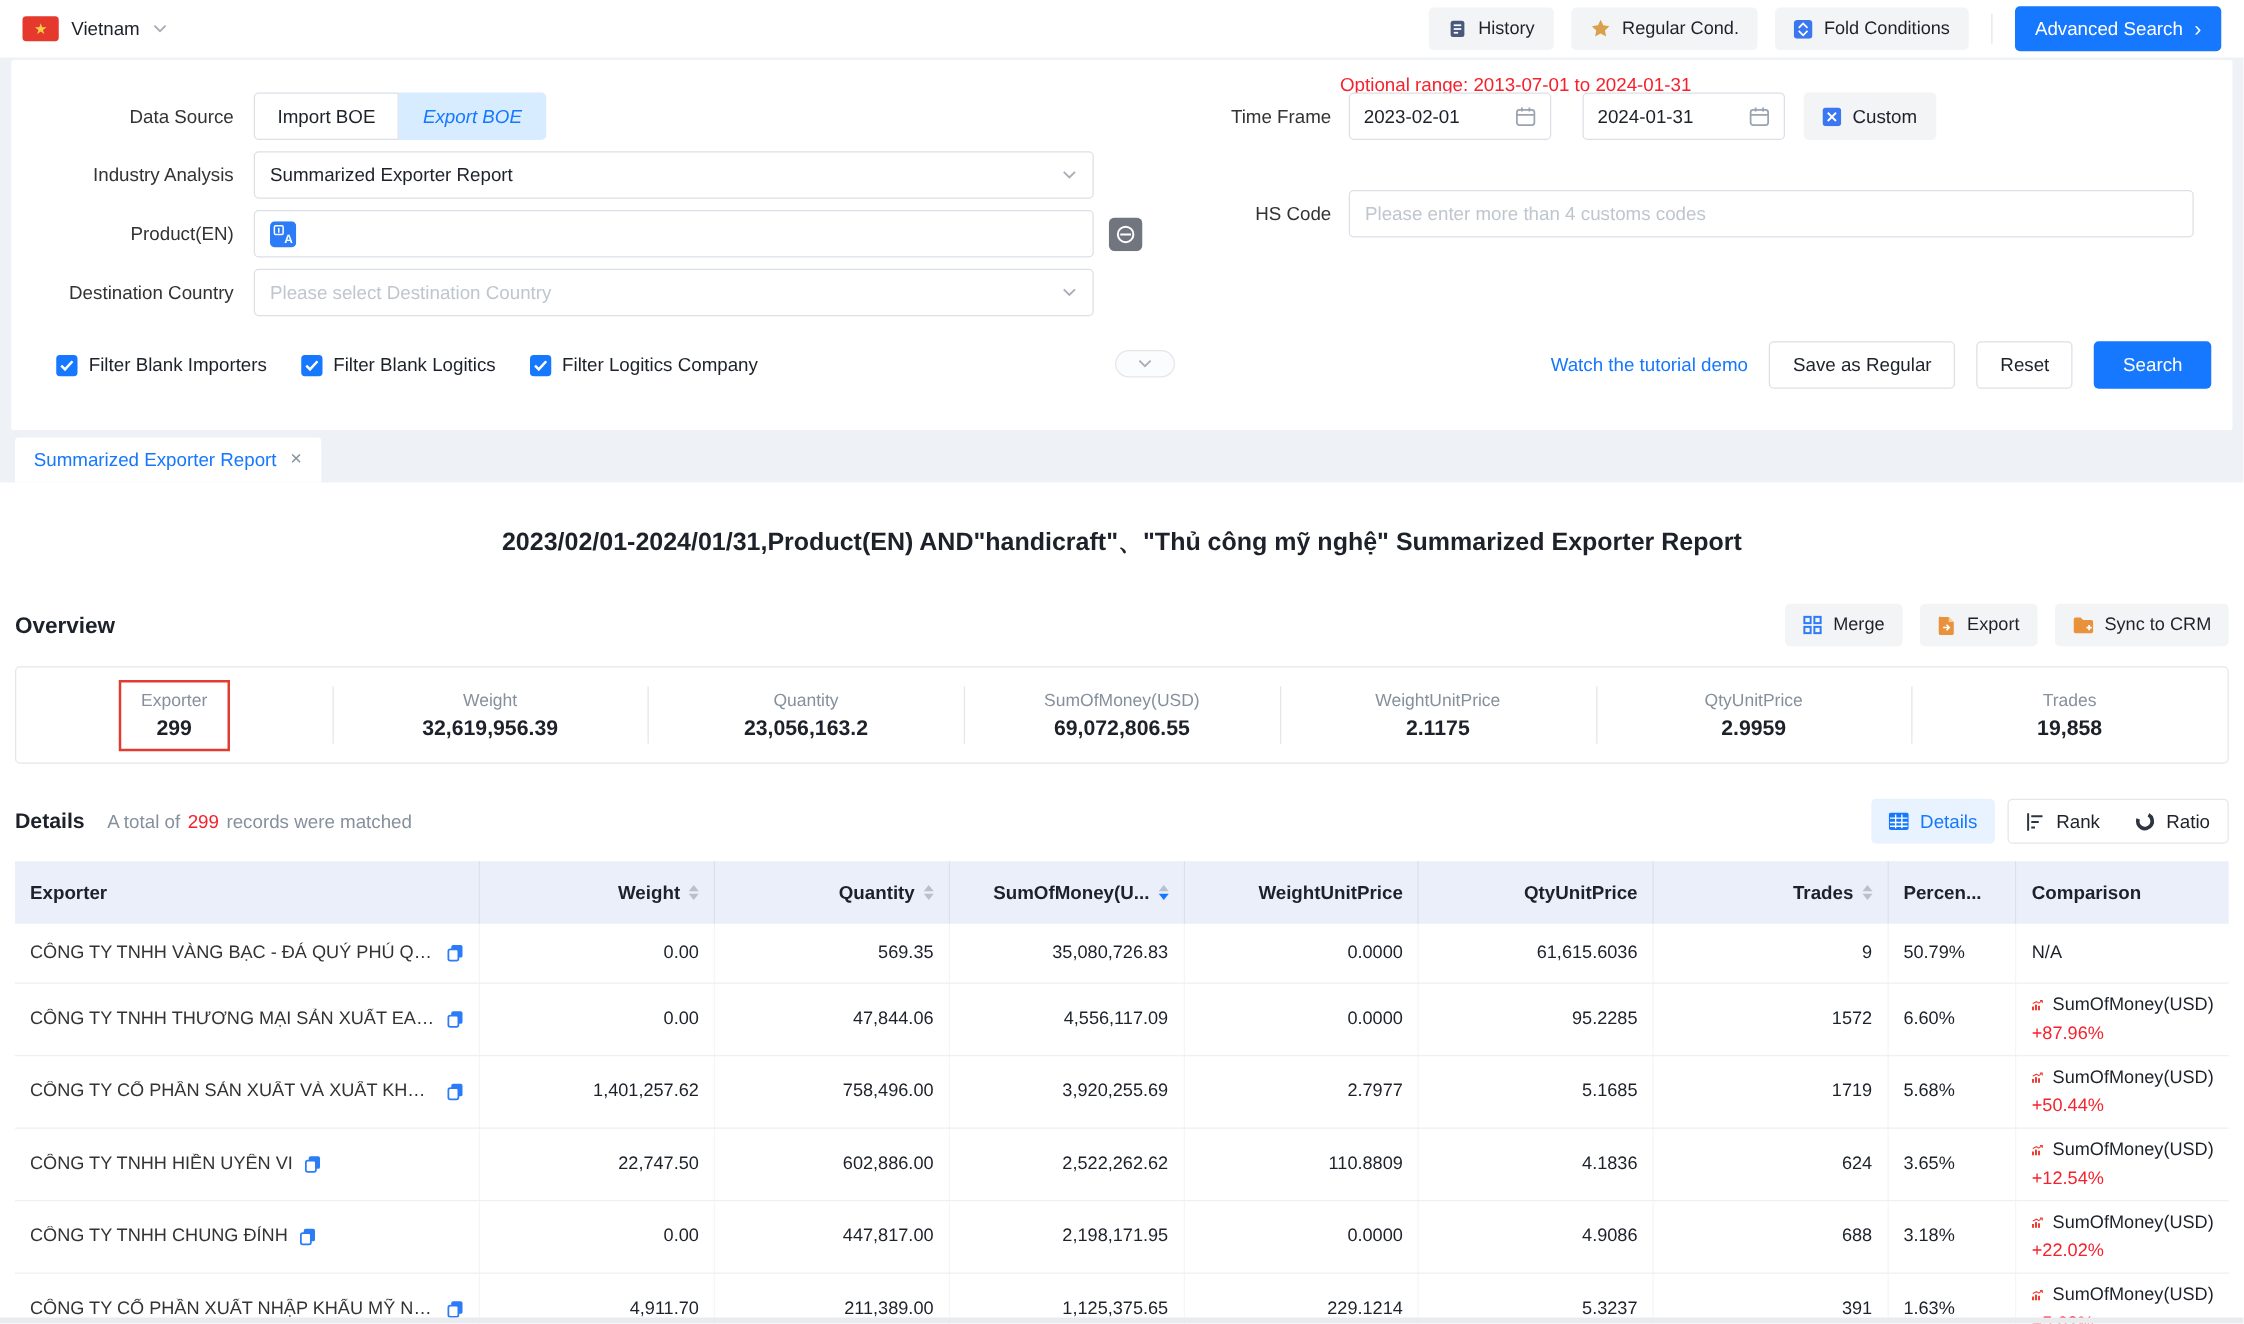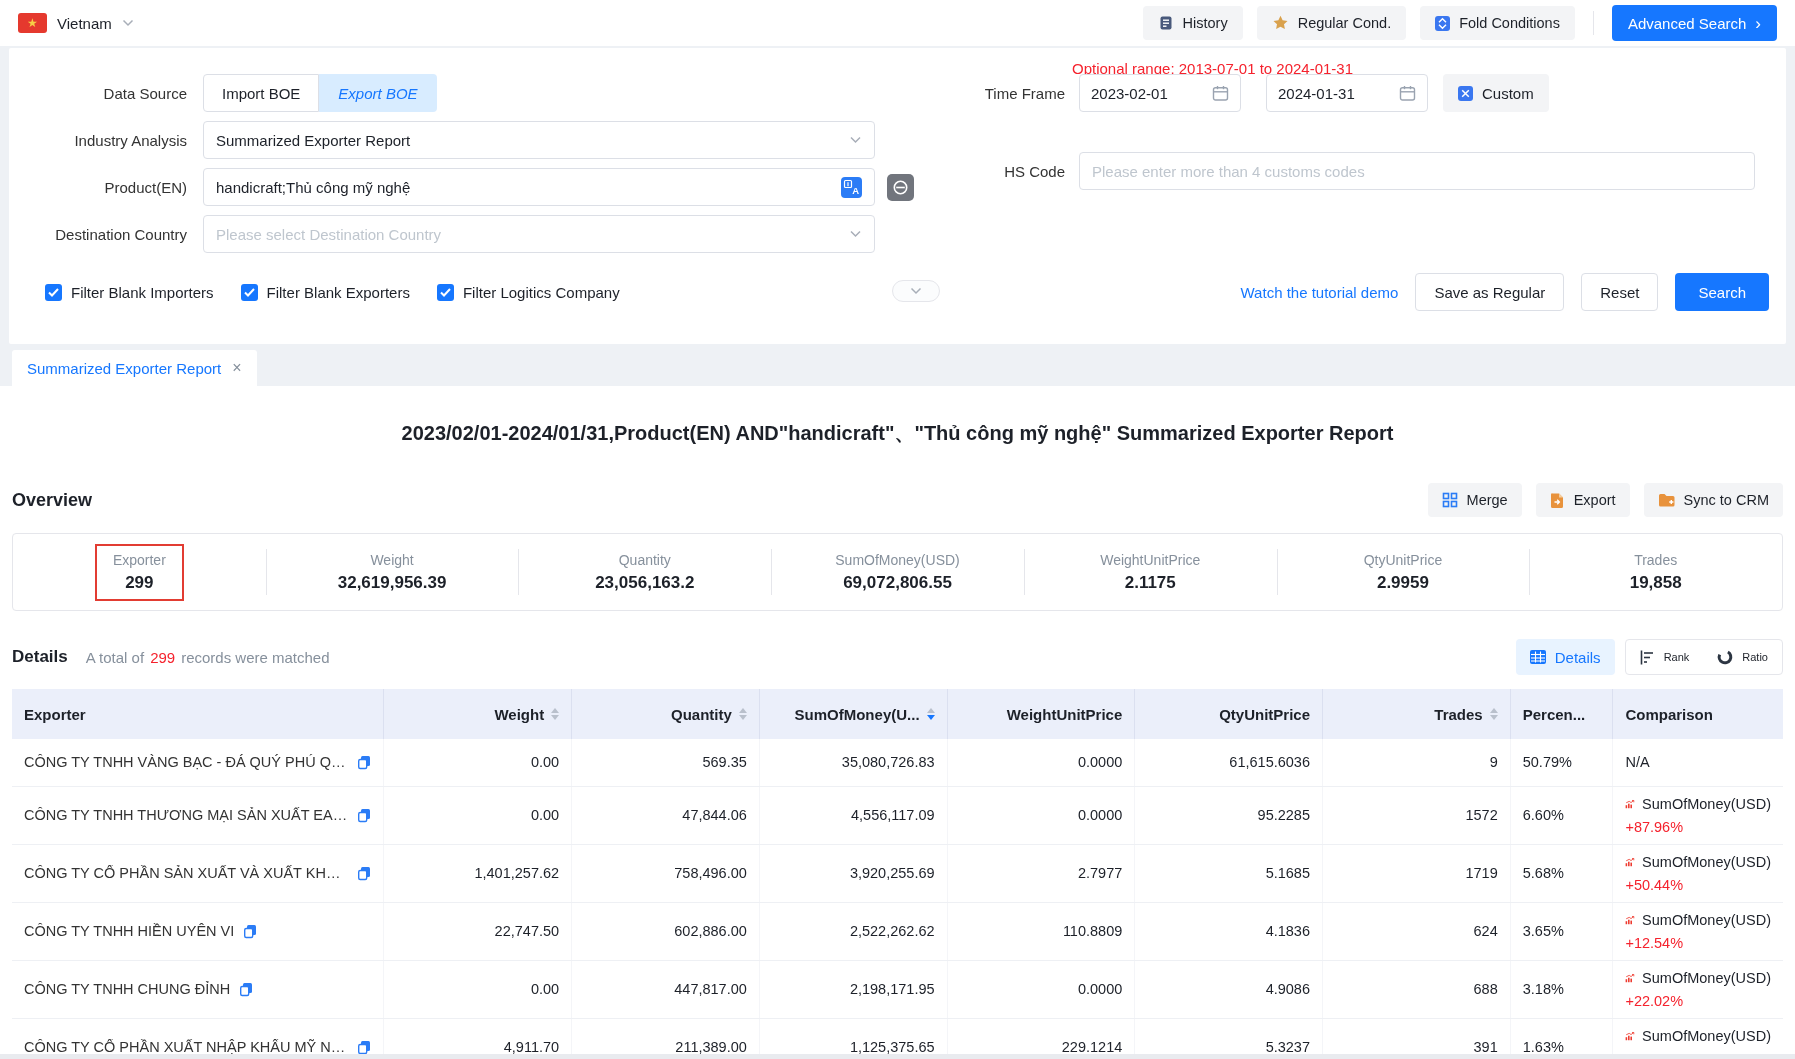--- a/index.html
+++ b/index.html
@@ -72,21 +72,21 @@
   .stat-label { font-size:14px; color:#86909c; }
   .stat-value { font-size:17px; font-weight:700; color:#1d2129; }
 
   .det-row { display:flex; align-items:center; margin-top:28px; }
   .det-h { font-size:17px; font-weight:700; margin-right:18px; }
   .det-sub { font-size:15px; color:#86909c; }
   .det-count { color:#f5222d; margin:0 6px; }
   .views { margin-left:auto; display:flex; align-items:center; gap:10px; }
   .view-active { height:36px; padding:0 14px; background:#e8f3ff; color:#1677ff; border:none; border-radius:4px; display:flex; gap:9px; align-items:center; font-size:15px; cursor:pointer; font-family:inherit; }
   .view-group { height:36px; border:1px solid #e5e6eb; border-radius:4px; display:flex; align-items:center; background:#fff; }
-  .view-item { padding:0 14px; display:flex; gap:9px; align-items:center; font-size:11px; color:#1d2129; cursor:pointer; height:100%; }
+  .view-item { padding:0 14px; display:flex; gap:9px; align-items:center; font-size:15px; color:#1d2129; cursor:pointer; height:100%; }
 
   
   .dtable { width:100%; border-collapse:collapse; margin-top:14px; table-layout:fixed; }
   .dtable thead th { background:#ebeffa; height:50px; font-size:15px; font-weight:700; color:#1d2129; padding:0 12px; border-right:1px solid #dbe0f0; }
   .dtable thead th:last-child { border-right:none; }
   .th-in { display:flex; align-items:center; gap:7px; }
   th.ar .th-in { justify-content:flex-end; }
   th.al .th-in { justify-content:flex-start; }
   .dtable tbody td { font-size:14.5px; color:#1d2129; padding:6px 12px; border-bottom:1px solid #eef0f4; border-right:1px solid #f4f5f8; vertical-align:middle; }
   .dtable tbody td:last-child { border-right:none; }
@@ -170,21 +170,20 @@
           <span class="grow"></span>
           <svg width="13" height="8" viewBox="0 0 12 8">
               <path d="M1.5 1.5 L6 6 L10.5 1.5" stroke="#a8aeb8" stroke-width="1.5" fill="none"></path>
             </svg>
         </div>
       </div>
 
       <div class="frow">
         <span class="flabel">Product(EN)</span>
         <div class="inputbox">
-          <input type="text" value="handicraft;Thủ công mỹ nghệ" style="">
           <svg width="21" height="21" viewBox="0 0 21 21" style="cursor:pointer">
               <rect width="21" height="21" rx="4" fill="#2b7cf6"></rect>
               <rect x="3.5" y="3.5" width="7" height="7" rx="1" fill="none" stroke="#fff" stroke-width="1.2"></rect>
               <line x1="7" y1="5.3" x2="7" y2="9.2" stroke="#fff" stroke-width="1.2"></line>
               <text x="14.8" y="17.2" font-size="9.5" font-weight="bold" fill="#fff" text-anchor="middle">A</text>
             </svg>
         </div>
         <span class="excl-btn">
           <svg width="27" height="27" viewBox="0 0 27 27">
               <rect width="27" height="27" rx="5" fill="#71757d"></rect>
@@ -213,21 +212,21 @@
               </svg>
             </span>
           <span>Filter Blank Importers</span>
         </label>
         <label class="chk">
           <span class="box">
               <svg width="11" height="9" viewBox="0 0 11 9">
                 <path d="M1 4.5 L4 7.5 L10 1" stroke="#fff" stroke-width="2" fill="none"></path>
               </svg>
             </span>
-          <span>Filter Blank Exporters</span>
+          <span>Filter Blank Logitics</span>
         </label>
         <label class="chk">
           <span class="box">
               <svg width="11" height="9" viewBox="0 0 11 9">
                 <path d="M1 4.5 L4 7.5 L10 1" stroke="#fff" stroke-width="2" fill="none"></path>
               </svg>
             </span>
           <span>Filter Logitics Company</span>
         </label>
         <span class="collapse-pill">

